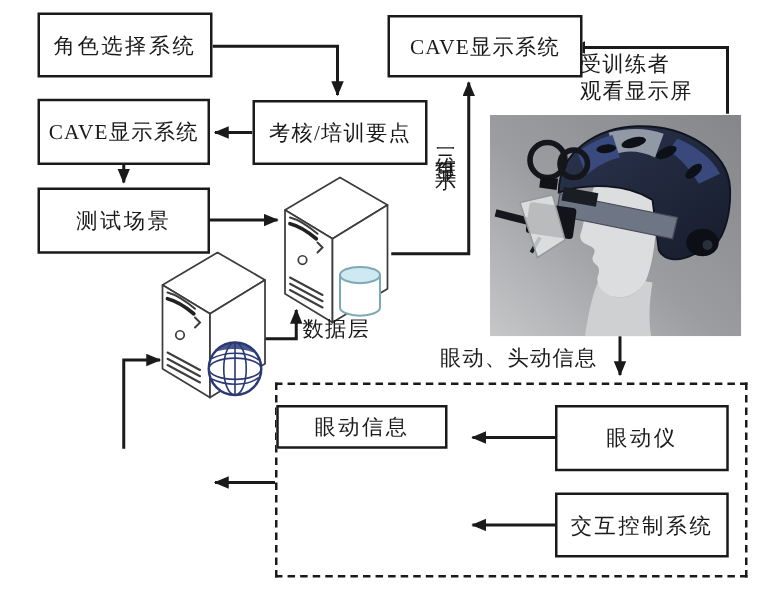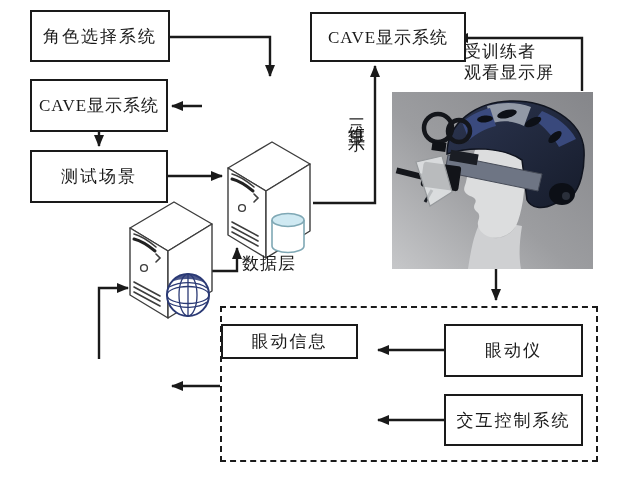--- a/index.html
+++ b/index.html
@@ -53,20 +53,21 @@
       <path d="M220,386 H172" marker-end="url(#ah)"></path>
     </g>
   </svg>
 
   <div class="node" style="left:30px;top:10px;width:140px;height:52px">角色选择系统</div>
 
   <div class="node" style="left:310px;top:12px;width:156px;height:50px;letter-spacing:1px">CAVE显示系统</div>
 
   <div class="node" style="left:30px;top:79px;width:138px;height:53px;letter-spacing:1px">CAVE显示系统</div>
 
+  <div class="node" style="left:202px;top:80px;width:140px;height:52px;letter-spacing:1px">考核/培训要点</div>
 
   <div class="node" style="left:30px;top:150px;width:138px;height:53px">测试场景</div>
 
 
   <div class="dashed-group" style="left:220px;top:306px;width:378px;height:156px"></div>
 
   <div class="node" style="left:221px;top:324px;width:137px;height:35px">眼动信息</div>
 
   <div class="node" style="left:444px;top:324px;width:139px;height:53px">眼动仪</div>
 
@@ -76,20 +77,21 @@
   <div class="lbl" style="left:242px;top:253px;width:78px">数据层</div>
 
 
   <div class="lbl" style="left:464px;top:41px;width:120px">
     <span style="display:block">受训练者</span>
     <span style="display:block">观看显示屏</span>
   </div>
 
   <div class="lbl-vertical" style="left:345px;top:105px;height:104px">三维显示</div>
 
+  <div class="lbl" style="left:352px;top:276px;width:145px;text-align:left">眼动、头动信息</div>
 
   <svg width="0" height="0" style="position:absolute" aria-hidden="true">
     <defs>
       <symbol id="server-tower" viewBox="0 0 90 122">
         <g stroke="#3d3d3d" stroke-width="1.4" fill="#ffffff" stroke-linejoin="round">
           <path d="M4,30 L48,4 L86,26 L42,53 Z"></path>
           <path d="M4,30 L42,53 L42,120 L4,97 Z"></path>
           <path d="M42,53 L86,26 L86,93 L42,120 Z"></path>
         </g>
         <g stroke="#3d3d3d" stroke-width="1.6" fill="none" stroke-linecap="round">

